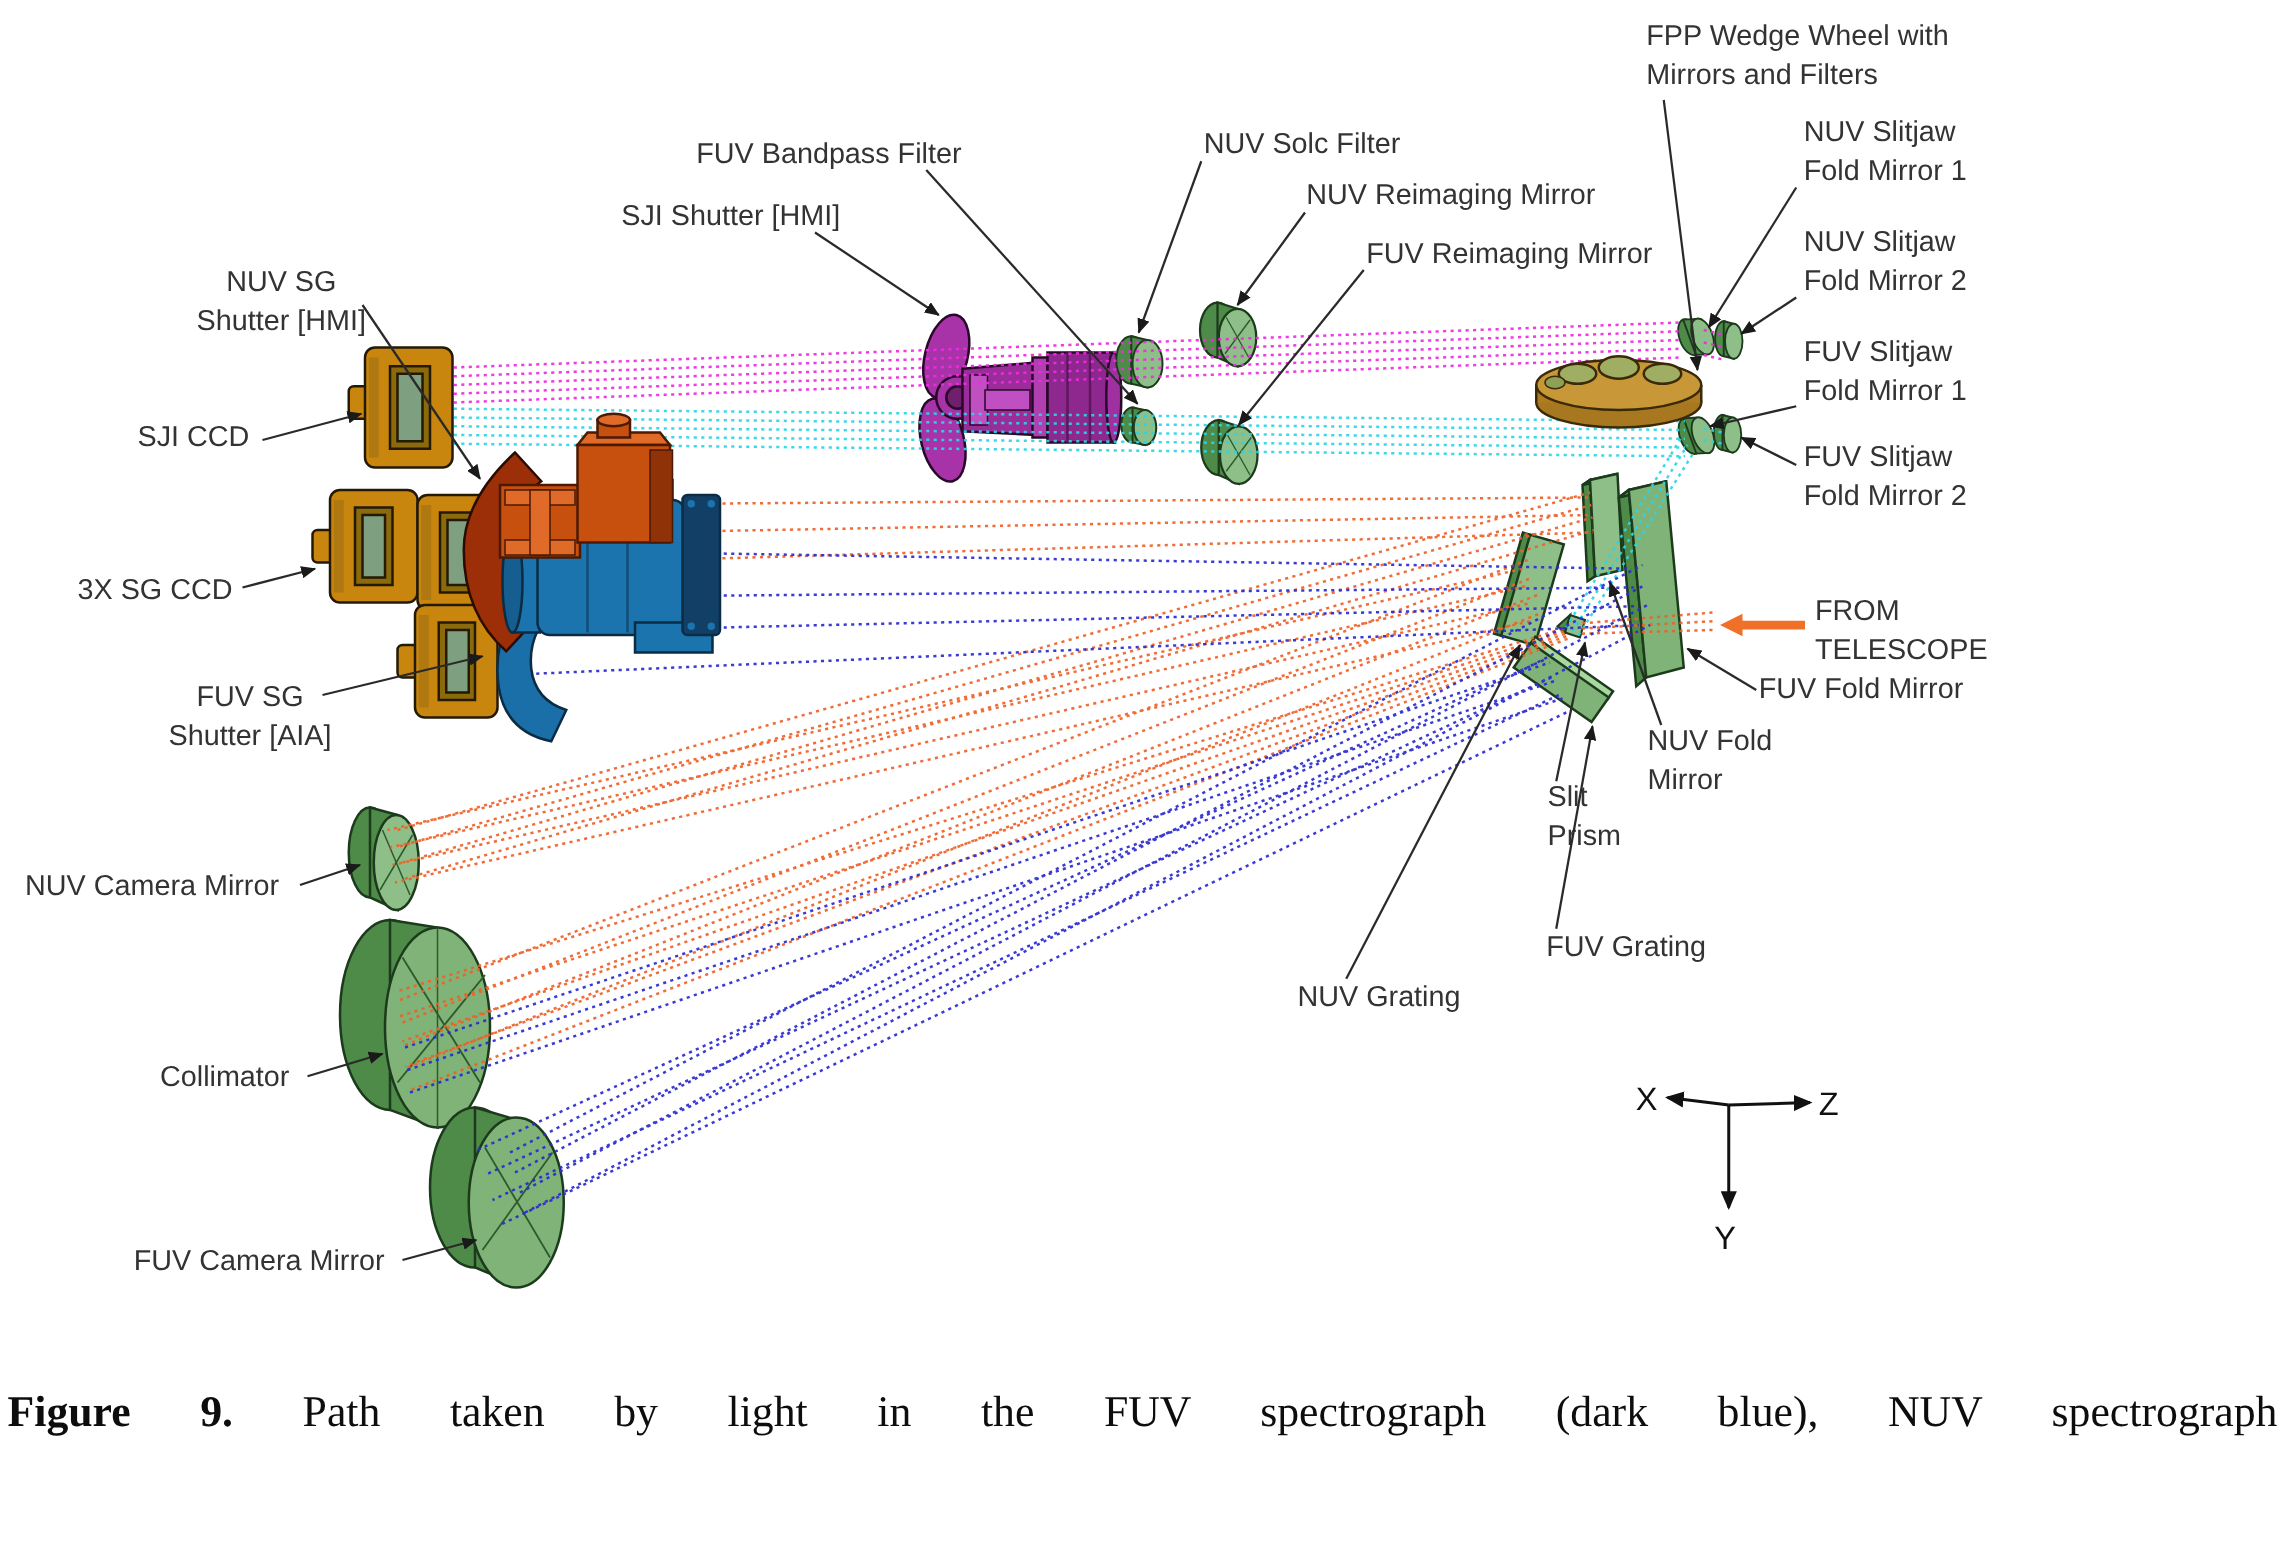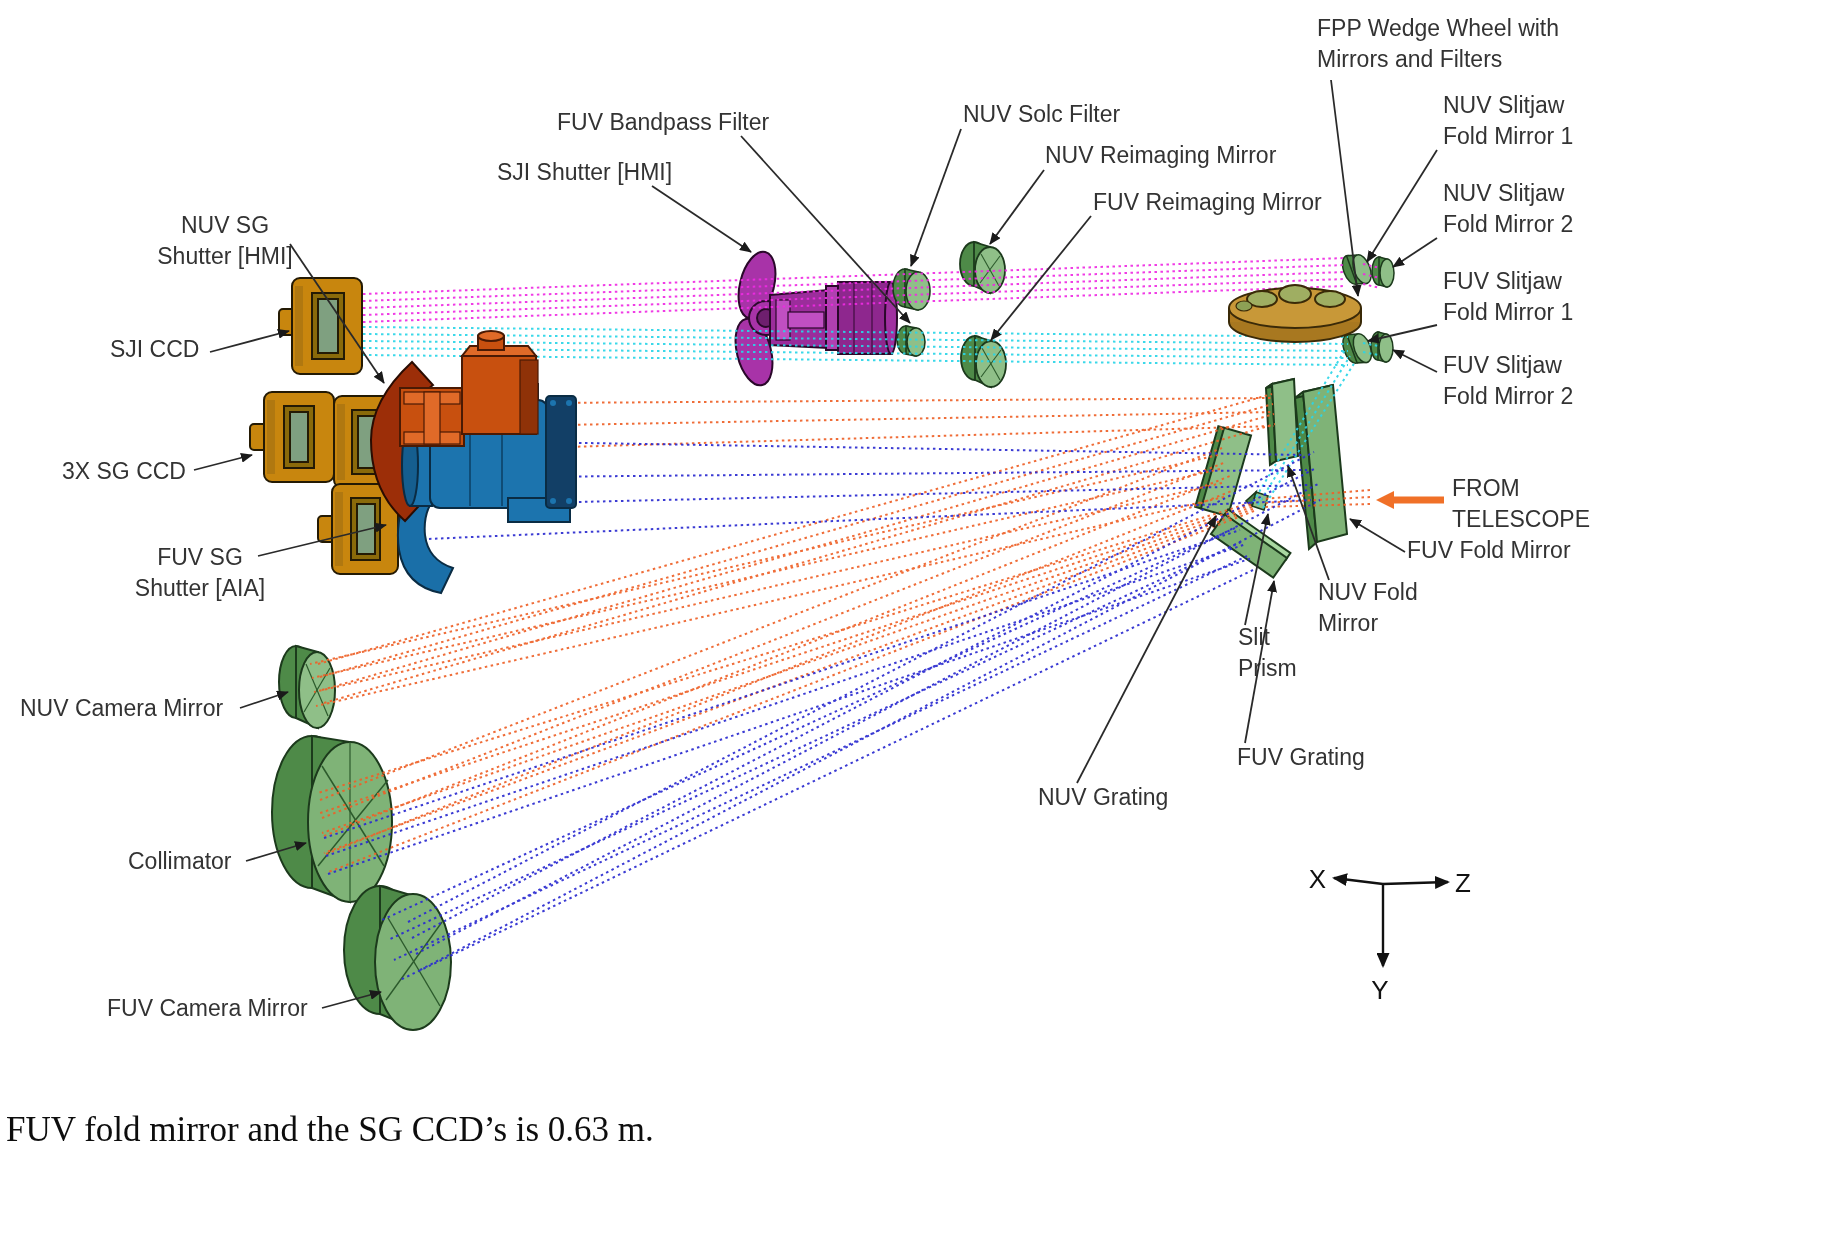--- a/index.html
+++ b/index.html
@@ -334,14 +334,14 @@
       <line x1="1383" y1="884" x2="1334" y2="878" stroke="#111" stroke-width="2.4" marker-end="url(#ahb)"></line>
       <text x="1326" y="888" font-size="26" text-anchor="end" fill="#111">X</text>
       <line x1="1383" y1="884" x2="1448" y2="882" stroke="#111" stroke-width="2.4" marker-end="url(#ahb)"></line>
       <text x="1455" y="892" font-size="26" text-anchor="start" fill="#111">Z</text>
       <line x1="1383" y1="884" x2="1383" y2="966" stroke="#111" stroke-width="2.4" marker-end="url(#ahb)"></line>
       <text x="1380" y="999" font-size="26" text-anchor="middle" fill="#111">Y</text>
     </g>
 </svg>
 
 <figcaption class="caption">
-  <div class="cap-line">FUV fold mirror and the SG CCD’s is 0.63 m.</div>
+  <div class="cap-line just"><span class="bold">Figure 9.</span> <span>Path taken by light in the FUV spectrograph (dark blue), NUV spectrograph</span></div>
 </figcaption>
 
 </body></html>

